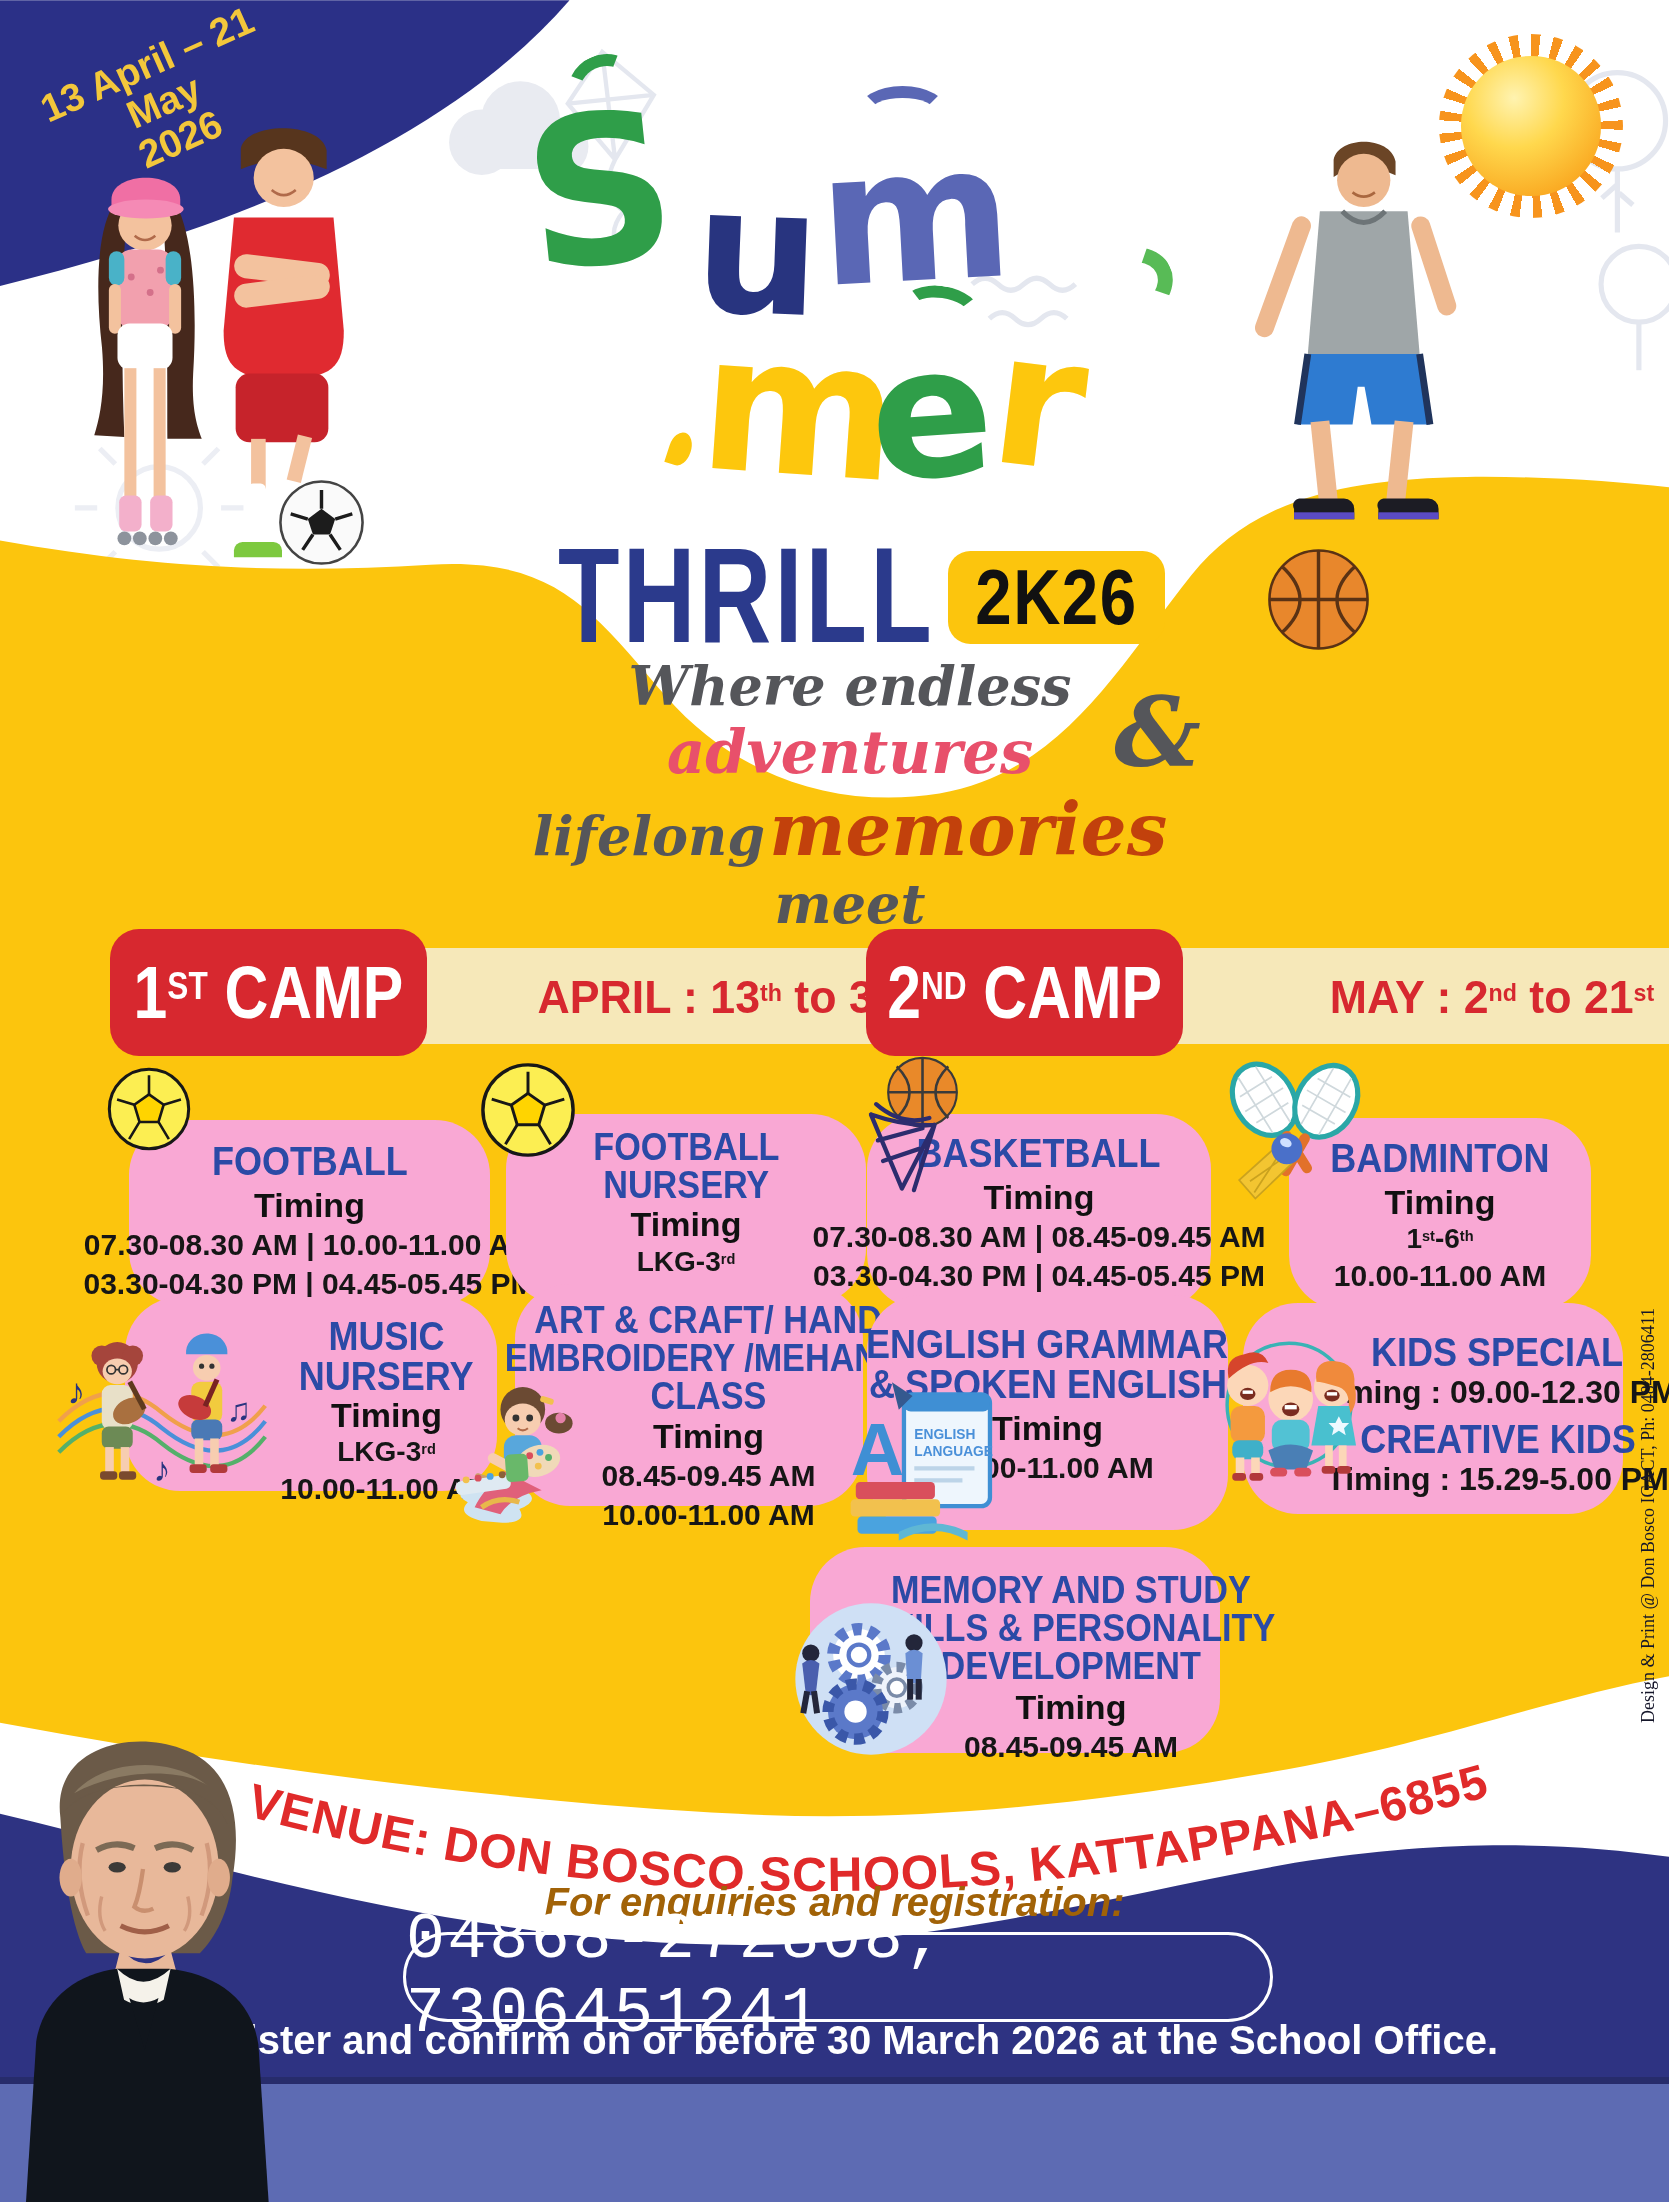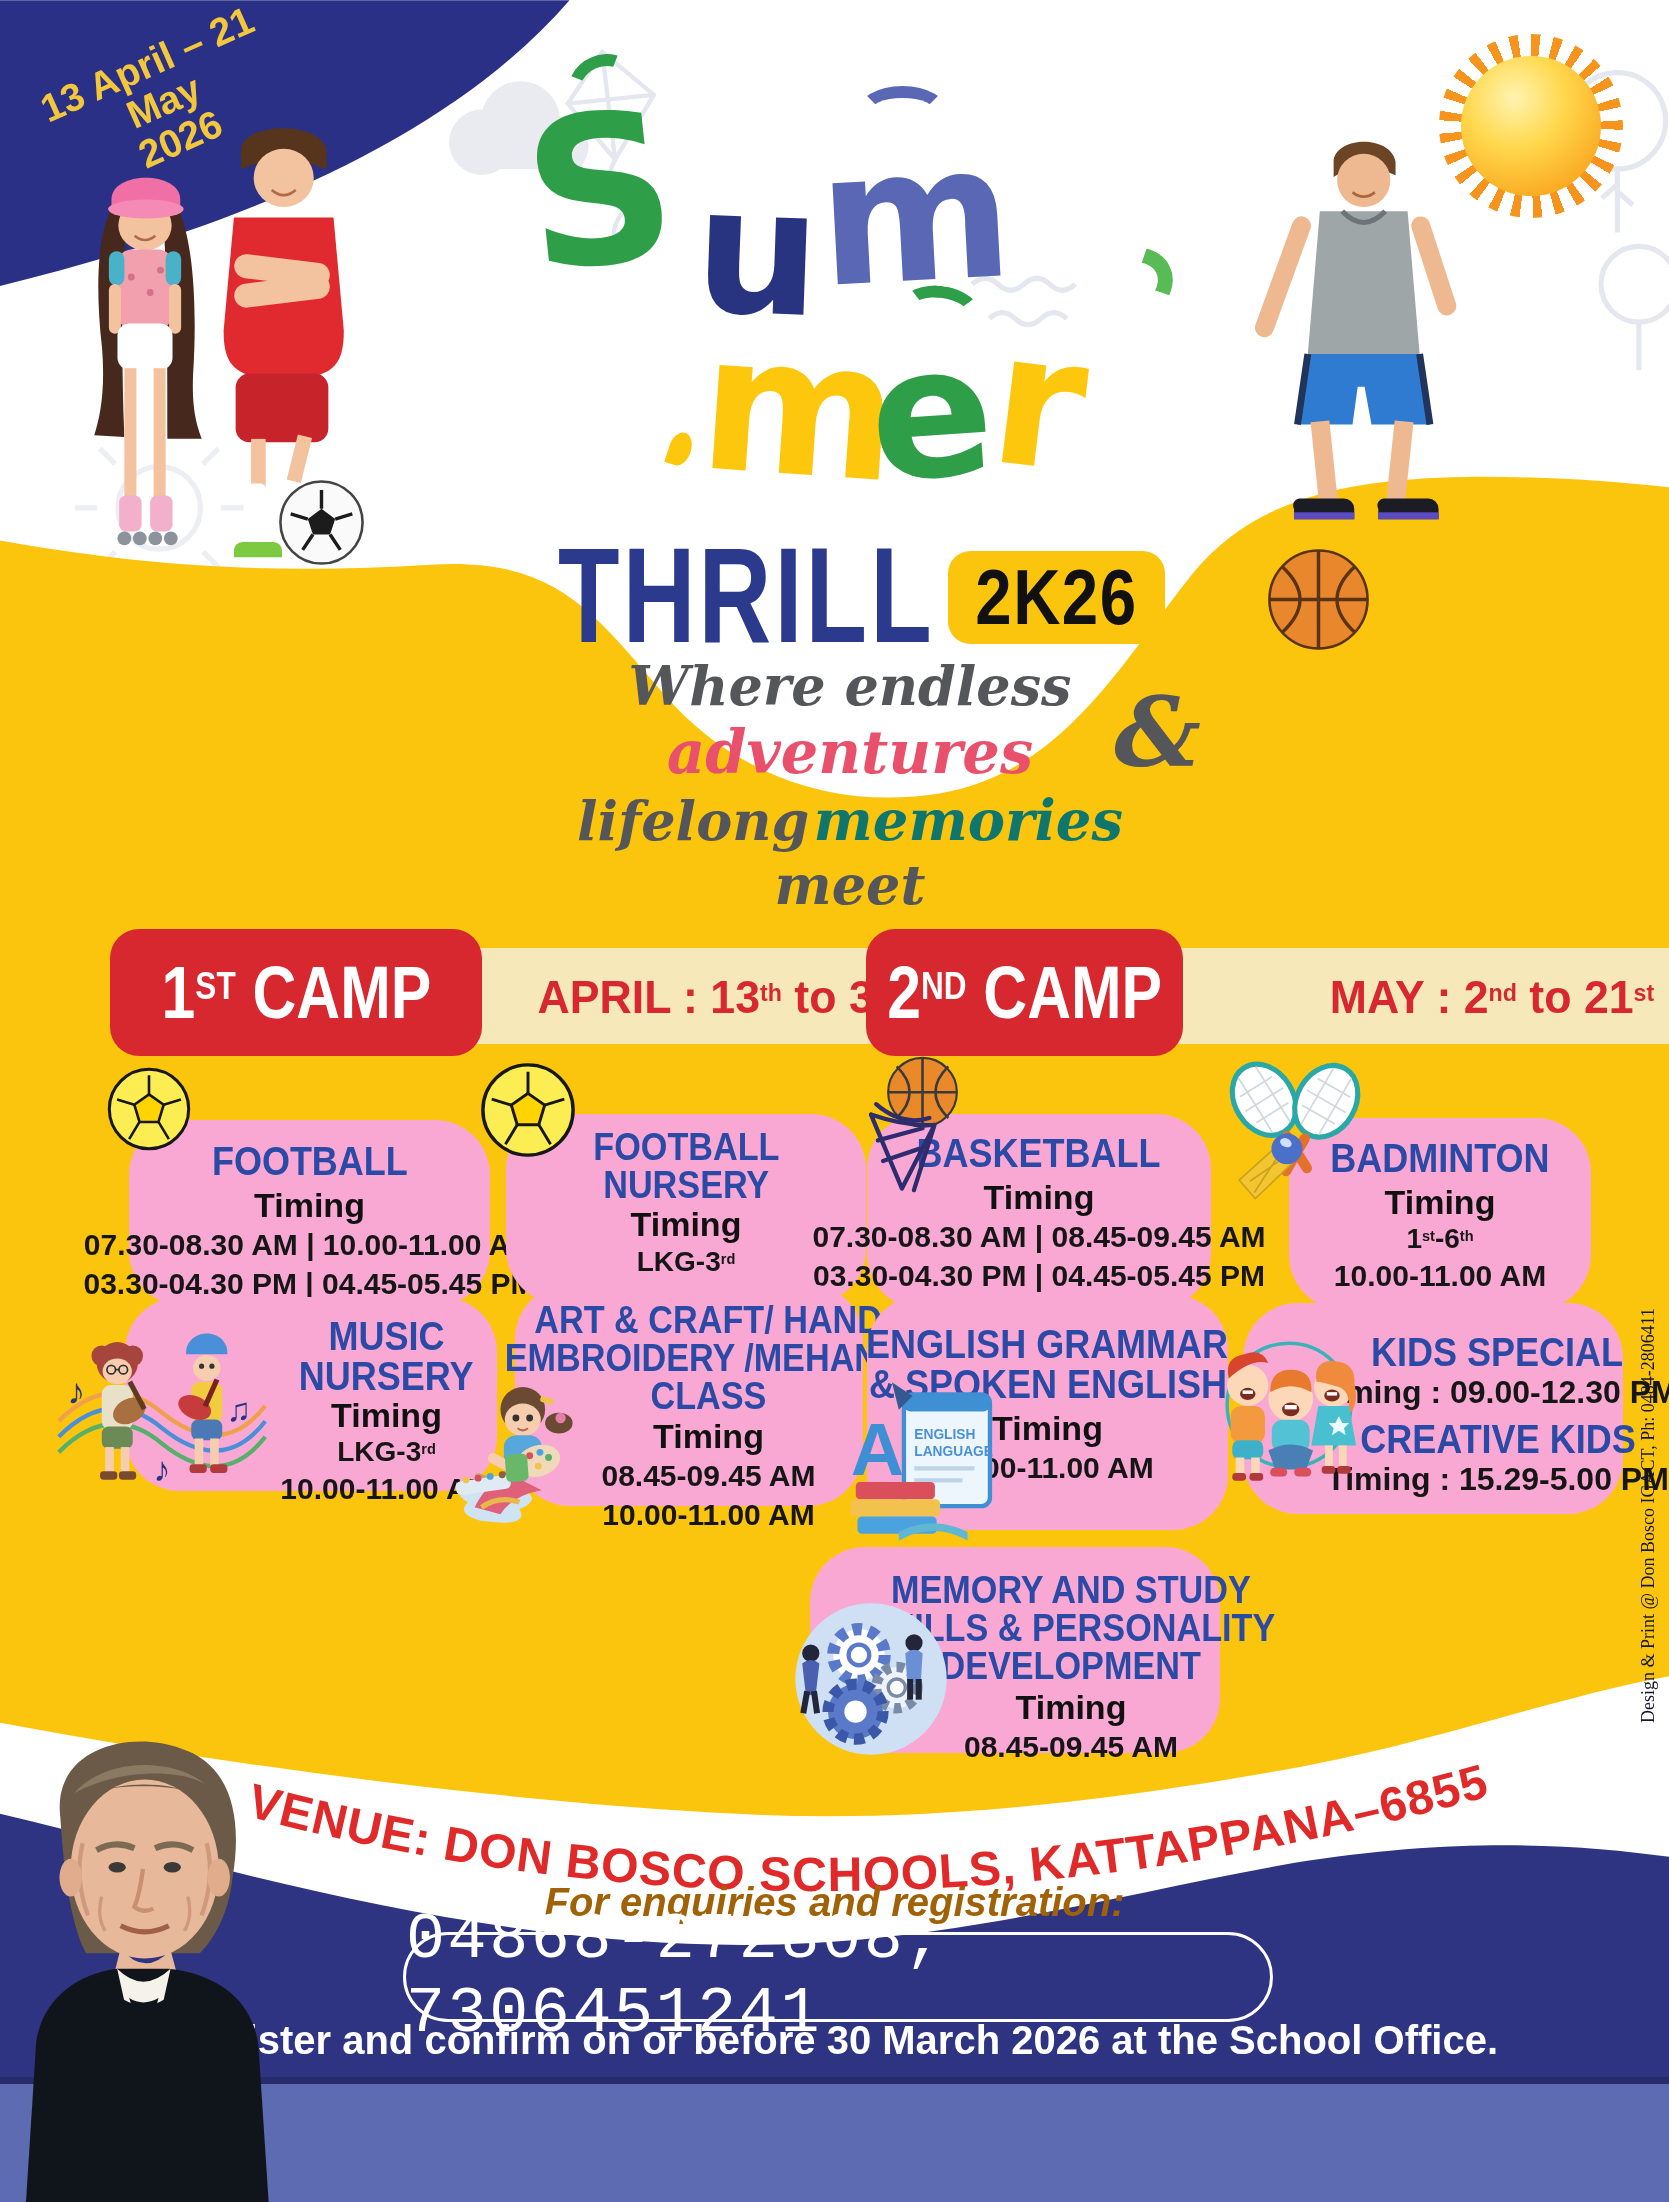--- a/index.html
+++ b/index.html
@@ -23,21 +23,21 @@
     transform:scaleX(.74);transform-origin:left center;line-height:1;z-index:3;}
   .badge2k{left:948px;top:551px;width:217px;height:93px;background:#fcc50d;border-radius:22.4px;
     display:flex;align-items:center;justify-content:center;z-index:3;}
   .badge2k span{font-size:77px;font-weight:800;color:#111;transform:scaleX(.85);letter-spacing:1.7px;}
   
   .tagline{left:523px;top:654px;width:654px;text-align:center;z-index:3;
     font-family:"DejaVu Serif",serif;font-style:italic;}
   .tg1{font-size:54px;font-weight:700;color:#55565a;}
   .tg-adv{font-size:59px;font-weight:700;color:#e8506b;}
   .tg-amp{position:absolute;right:-24px;top:22.4px;font-size:96px;font-weight:700;color:#55565a;}
-  .tg-mem{font-size:56px;font-weight:700;color:#0f766e;}
+  .tg-mem{font-size:72px;font-weight:700;color:#c2410c;}
   .tag-line2{margin-top:0px;}
   
   .cream-bar{background:#f6e8b9;border-radius:22.4px;z-index:3;display:flex;align-items:center;}
   .cream-bar .ctext{width:100%;text-align:center;font-size:47px;font-weight:800;color:#d7282f;
     transform:scaleX(.95);white-space:nowrap;}
   .red-pill{background:#d7282f;border-radius:29px;z-index:4;display:flex;align-items:center;justify-content:center;}
   .red-pill .ptext{color:#fff;font-weight:900;font-size:74px;transform:scaleX(.82);white-space:nowrap;line-height:1;}
   sup.sp{font-size:.52em;vertical-align:.5em;font-weight:800;}
   
   .card{position:absolute;background:#f9a8d4;border-radius:55px;z-index:3;
@@ -222,21 +222,21 @@
       <span class="tg1">meet</span>
     </div>
     <span class="tg-amp">&amp;</span>
   </div>
 
   <div class="abs cream-bar" style="left:243px;top:948px;width:602px;height:96px;padding-left:185px;">
     <div class="ctext">
       <span>APRIL : </span><span>13</span><sup class="sp">th</sup><span> to </span><span>30</span><sup class="sp">th</sup>
     </div>
   </div>
-  <div class="abs red-pill" style="left:110px;top:929px;width:372px;height:127px;">
+  <div class="abs red-pill" style="left:110px;top:929px;width:317px;height:127px;">
     <div class="ptext">
       <span>1</span><sup class="sp">ST</sup>&nbsp;<span>CAMP</span>
     </div>
   </div>
 
   <div class="abs cream-bar" style="left:998px;top:948px;width:618px;height:96px;padding-left:185px;">
     <div class="ctext">
       <span>MAY : </span><span>2</span><sup class="sp">nd</sup><span> to </span><span>21</span><sup class="sp">st</sup>
     </div>
   </div>

